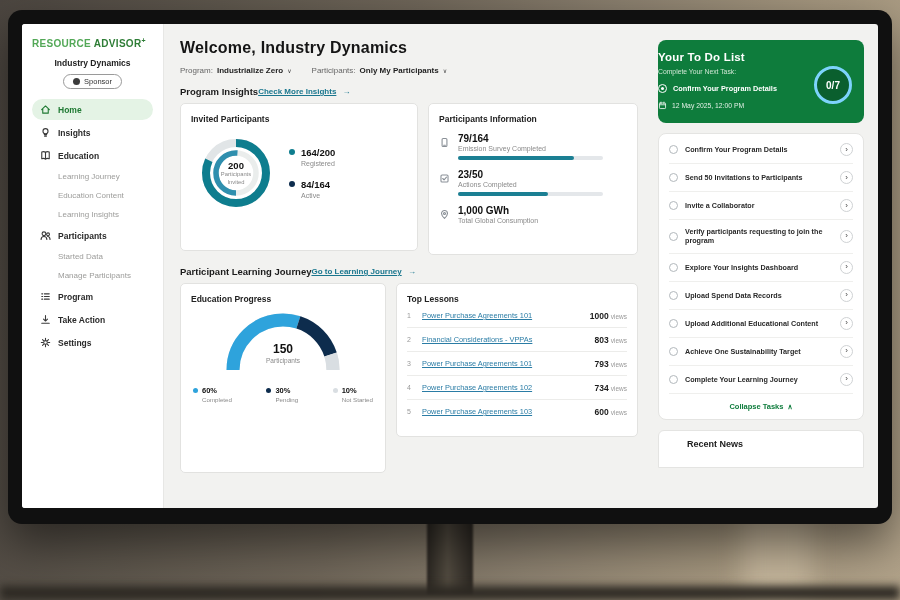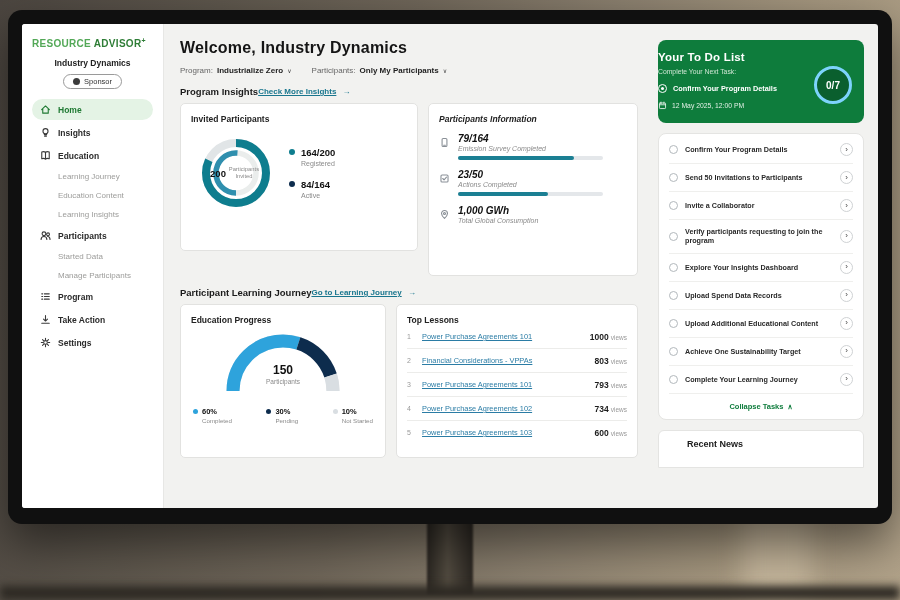--- a/index.html
+++ b/index.html
@@ -51,41 +51,41 @@
   .section-link .lnk { text-decoration:underline; }
   .link-arrow { display:inline-block; margin-left:4px; }
   .cards { display:flex; gap:10px; }
   .card { background:#fff; border:1px solid #e2e2e0; border-radius:5px; padding:10px; }
   .card-title { font-size:8.5px; font-weight:bold; color:#222; }
 
   
   .card-invited { width:238px; height:148px; }
   .donut-row { display:flex; align-items:center; gap:14px; margin-top:10px; padding-left:6px; }
   .donut-wrap { position:relative; width:78px; height:78px; flex:none; }
-  .donut-center { position:absolute; inset:0; display:flex; flex-direction:row; align-items:center; justify-content:center; text-align:center; }
+  .donut-center { position:absolute; inset:0; display:flex; flex-direction:column; align-items:center; justify-content:center; text-align:center; }
   .donut-value { font-size:9.5px; font-weight:bold; color:#111; }
   .donut-label { font-size:5.8px; color:#8a8a8a; width:36px; line-height:1.25; }
   .legend-item { display:flex; gap:6px; margin-bottom:12px; align-items:flex-start; }
   .legend-item:last-child { margin-bottom:0; }
   .legend-dot { width:6px; height:6px; border-radius:50%; margin-top:2px; flex:none; }
   .legend-value { font-size:9.5px; font-weight:bold; color:#111; }
   .legend-label { font-size:7px; color:#8a8a8a; margin-top:2px; }
 
   
-  .card-info { flex:1; height:173px;font-style:italic; }
+  .card-info { flex:1; height:152px; }
   .stat-row { display:flex; gap:8px; margin-top:9px; }
   .stat-icon { width:11px; height:11px; color:#8a9097; flex:none; margin-top:1px; }
   .stat-icon svg { width:11px; height:11px; }
   .stat-value { font-size:10px; font-weight:bold; color:#101010; }
   .stat-label { font-size:7px; color:#8a8a8a; margin-top:1px; }
   .bar { width:145px; height:4px; background:#e4e7ea; border-radius:2px; margin-top:4px; }
   .bar-fill { height:100%; background:#1b7f93; border-radius:2px; width:50%; }
 
   
-  .card-edu { width:206px; height:154px; }
+  .card-edu { width:206px; height:190px; }
   .gauge-wrap { position:relative; width:128px; margin:6px auto 0; }
   .gauge-center { position:absolute; left:0; right:0; top:32px; text-align:center; }
   .gauge-value { font-size:12px; font-weight:bold; color:#111; }
   .gauge-label { font-size:6.5px; color:#8a8a8a; margin-top:1px; }
   .gauge-legend { display:flex; justify-content:space-between; margin-top:8px; padding:0 2px; }
   .gl-item { display:flex; gap:4px; align-items:flex-start; }
   .gl-dot { width:5px; height:5px; border-radius:50%; margin-top:2px; flex:none; }
   .gl-value { font-size:7.5px; font-weight:bold; color:#111; }
   .gl-label { font-size:6.2px; color:#8a8a8a; margin-top:1px; }
 

